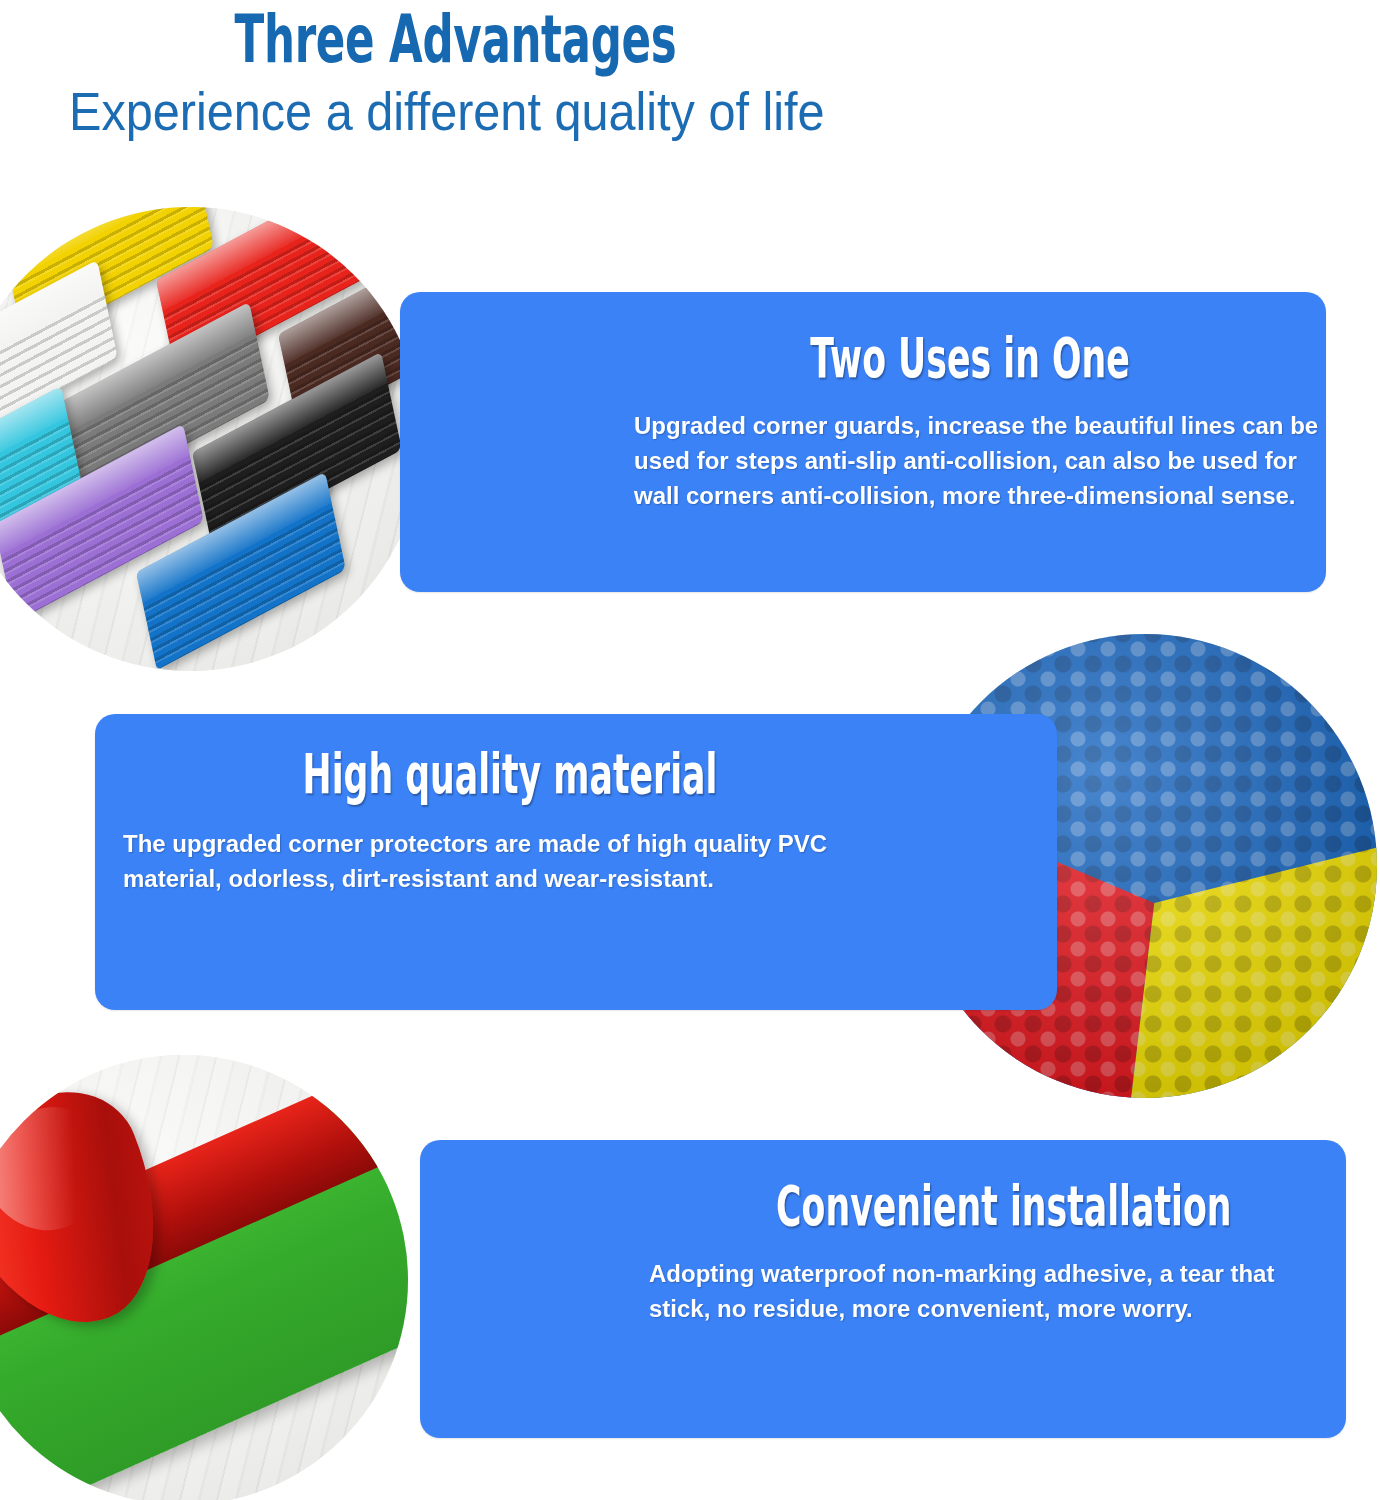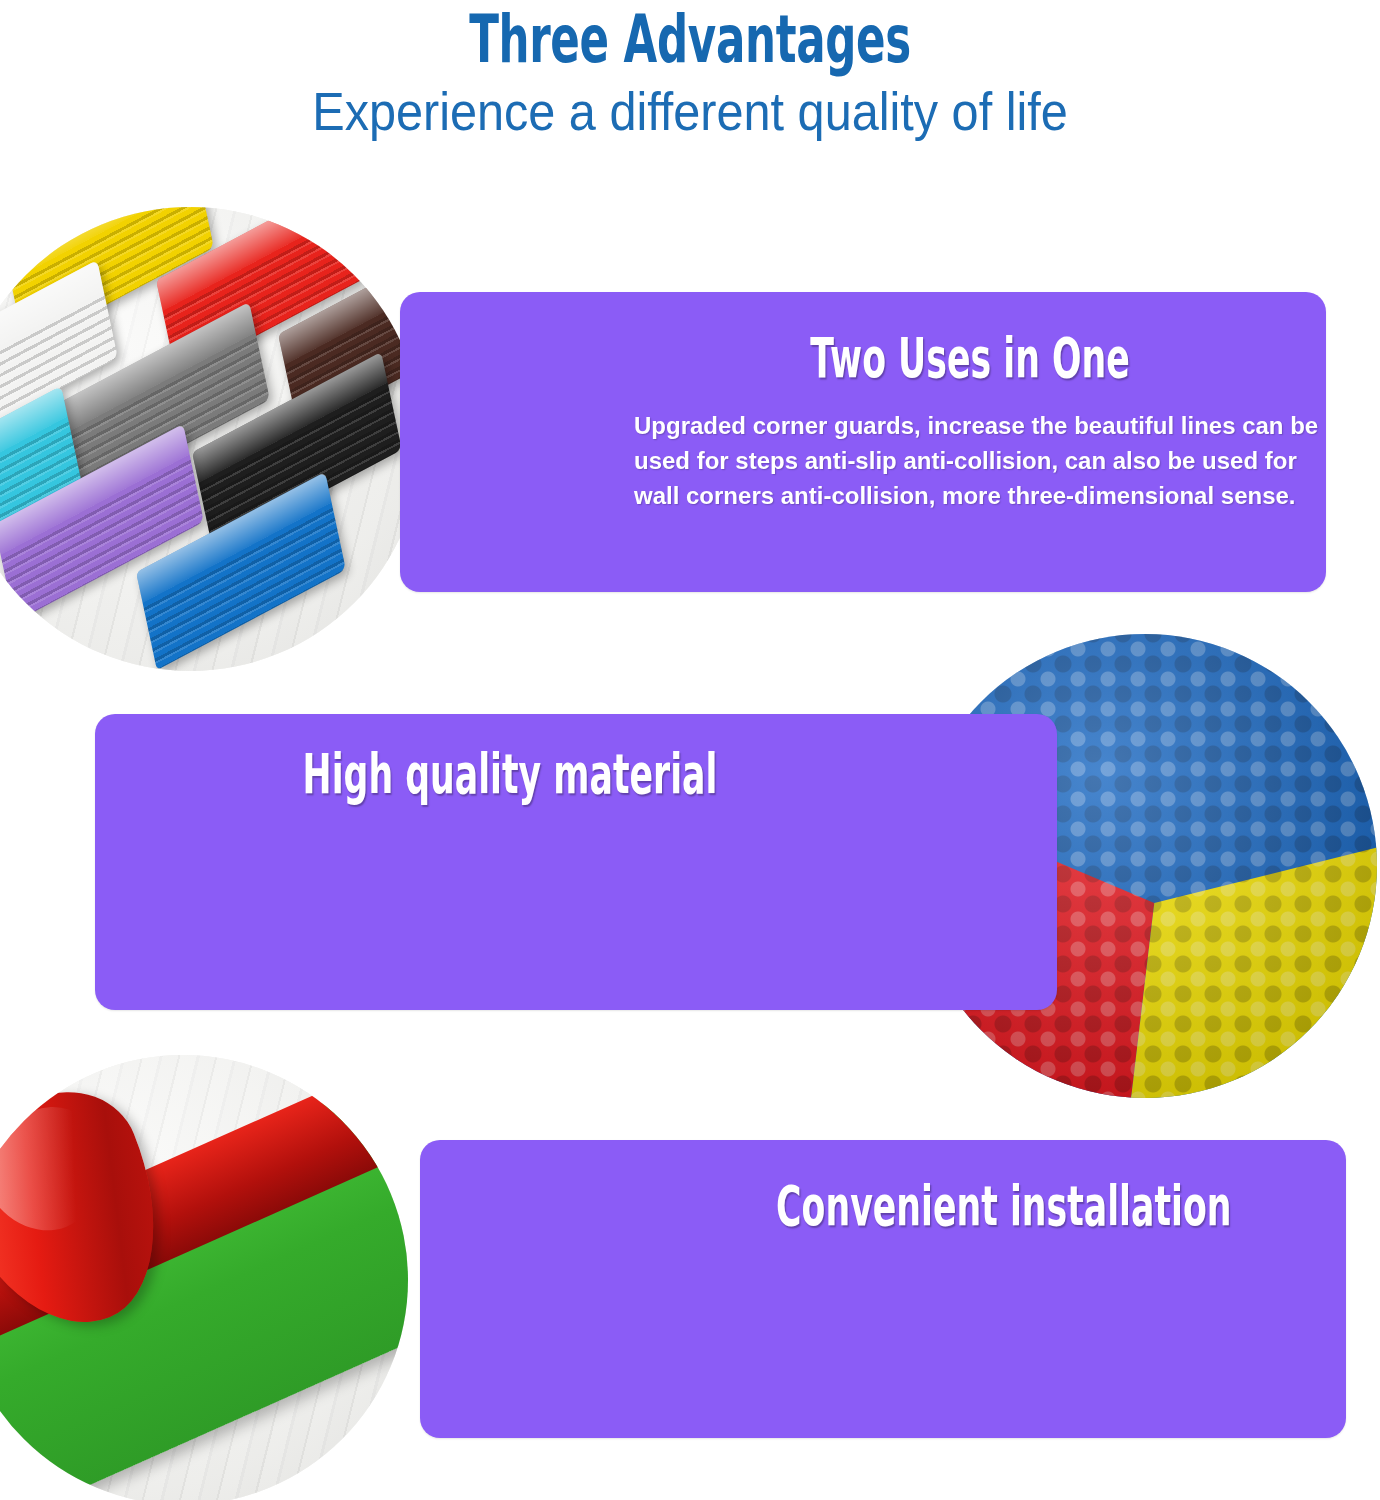--- a/index.html
+++ b/index.html
@@ -15,21 +15,21 @@
     font-family: "Liberation Sans", sans-serif;
     -webkit-font-smoothing: antialiased;
   }
 
   
   .header {
     position: absolute;
     left: 0;
     top: 0;
     width: 1380px;
-    text-align: center;
+    text-align: left;
   }
   .main-title {
     margin: 0;
     padding-top: 6px;
     font-family: "DejaVu Sans", sans-serif;
     font-weight: 700;
     font-size: 66px;
     line-height: 1.04;
     letter-spacing: -0.5px;
     color: #1668b0;
@@ -45,21 +45,21 @@
     font-size: 54px;
     line-height: 1.05;
     color: #1c6cb4;
     transform: scaleX(0.90);
     transform-origin: center top;
   }
 
   
   .panel {
     position: absolute;
-    background: #8b5cf6;
+    background: #3b82f6;
     border-radius: 20px;
     box-shadow: 0 1px 2px rgba(0,0,0,0.10);
   }
   .panel-1 { left: 400px;  top: 292px;  width: 926px;  height: 300px; }
   .panel-2 { left: 95px;   top: 714px;  width: 926px;  height: 296px; padding-left: 36px; }
   .panel-3 { left: 420px;  top: 1140px; width: 926px;  height: 298px; }
 
   .panel-inner {
     position: absolute;
     top: 0;
@@ -276,29 +276,31 @@
     <div class="pellet-red"></div>
     <div class="pellet-yellow"></div>
     <div class="pellet-tex"></div>
     <div class="pellet-shade"></div>
   </div>
 </div>
 
 <div class="panel panel-2">
   <div class="panel-inner">
     <div class="panel-heading">High quality material</div>
+    <p class="panel-body">The upgraded corner protectors are made of high quality PVC material, odorless, dirt-resistant and wear-resistant.</p>
   </div>
 </div>
 
 <div class="photo photo-3">
   <div class="wood"></div>
   <div class="strip-green-edge"></div>
   <div class="strip-green"></div>
   <div class="strip-red"></div>
   <div class="strip-peel"></div>
   <div class="strip-peel-hl"></div>
 </div>
 
 <div class="panel panel-3">
   <div class="panel-inner">
     <div class="panel-heading">Convenient installation</div>
+    <p class="panel-body">Adopting waterproof non-marking adhesive, a tear that stick, no residue, more convenient, more worry.</p>
   </div>
 </div>
 
 </body></html>

